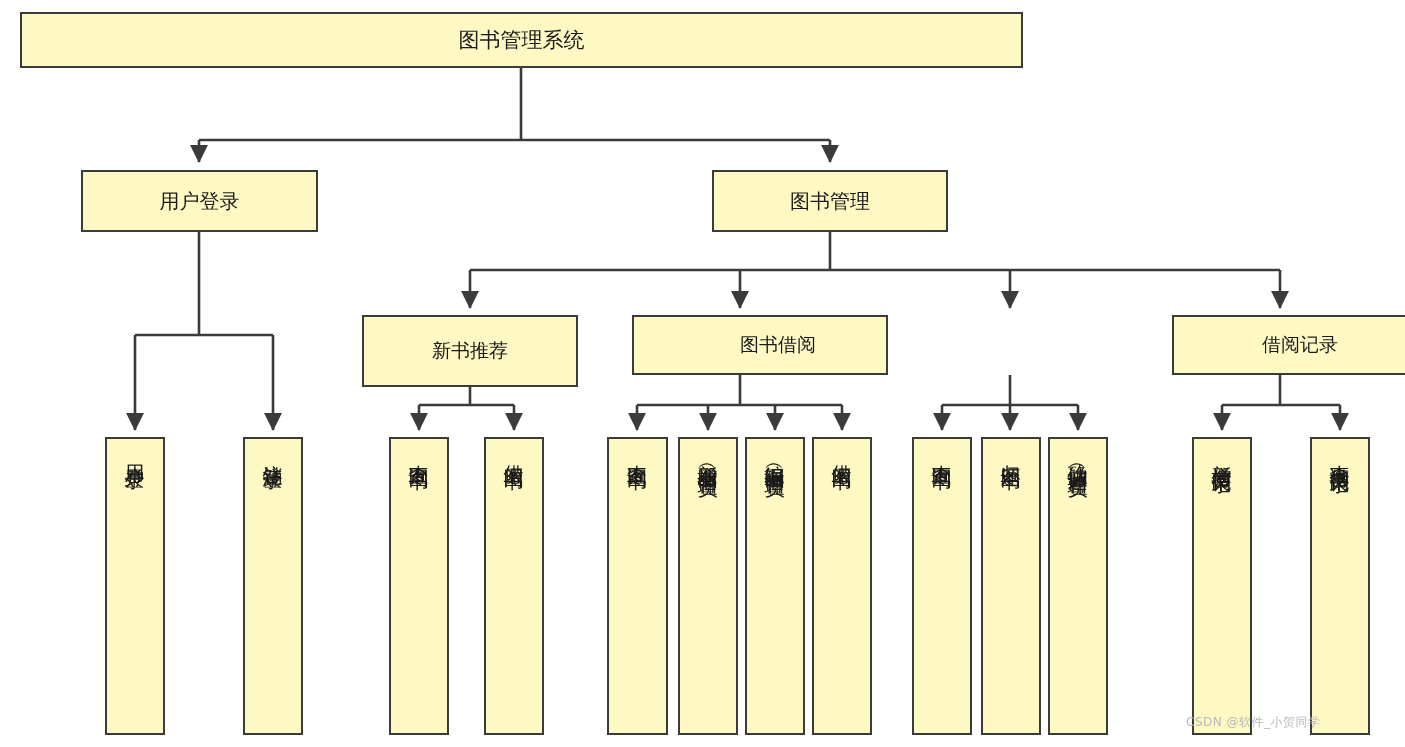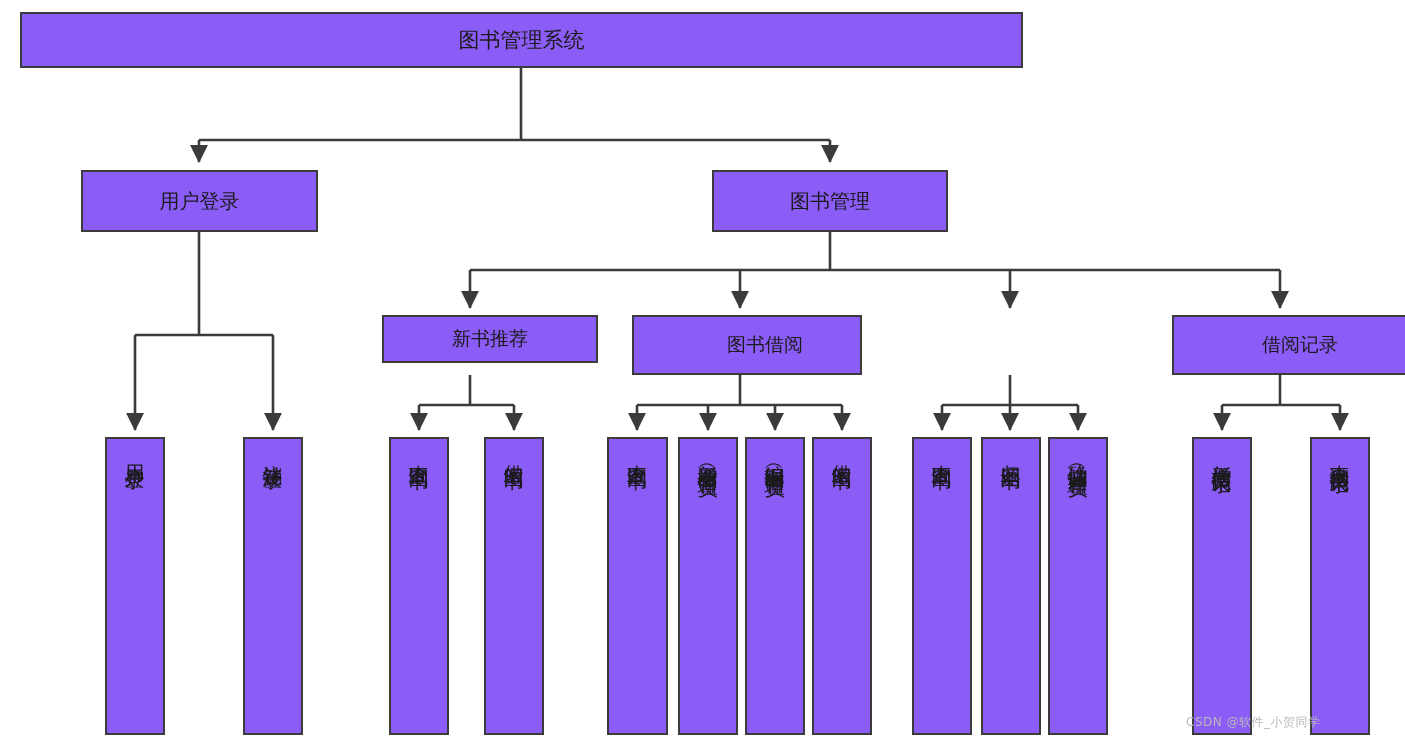--- a/index.html
+++ b/index.html
@@ -22,21 +22,21 @@
     position: absolute;
     left: 0;
     top: 0;
     width: 1405px;
     height: 747px;
     pointer-events: none;
   }
   .node {
     position: absolute;
     box-sizing: border-box;
-    background: #8b5cf6;
+    background: #fef9c3;
     border: 2px solid #3b3b3b;
     display: flex;
     align-items: center;
     justify-content: center;
     color: #1a1a1a;
     z-index: 2;
   }
   .node.level-0 {
     font-size: 21px;
   }
@@ -130,24 +130,24 @@
     <span>图书管理系统</span>
   </div>
 
   <div class="node level-1" style="left:81px; top:170px; width:237px; height:62px;">
     <span>用户登录</span>
   </div>
   <div class="node level-1" style="left:712px; top:170px; width:236px; height:62px;justify-content:center;">
     <span>图书管理</span>
   </div>
 
-  <div class="node level-2" style="left:362px; top:315px; width:216px; height:48px;margin-left:20px;">
+  <div class="node level-2" style="left:362px; top:315px; width:216px; height:72px;">
     <span>新书推荐</span>
   </div>
-  <div class="node level-2" style="left:632px; top:315px; width:230px; height:60px;padding-left:36px;">
+  <div class="node level-2" style="left:632px; top:315px; width:256px; height:60px;padding-left:36px;">
     <span>图书借阅</span>
   </div>
   <div class="node level-2" style="left:1172px; top:315px; width:256px; height:60px;">
     <span>借阅记录</span>
   </div>
 
   <div class="node leaf" style="left:105px; top:437px; width:60px; height:298px;">
     <span class="vtext">用户登录</span>
   </div>
   <div class="node leaf" style="left:243px; top:437px; width:60px; height:298px;">

